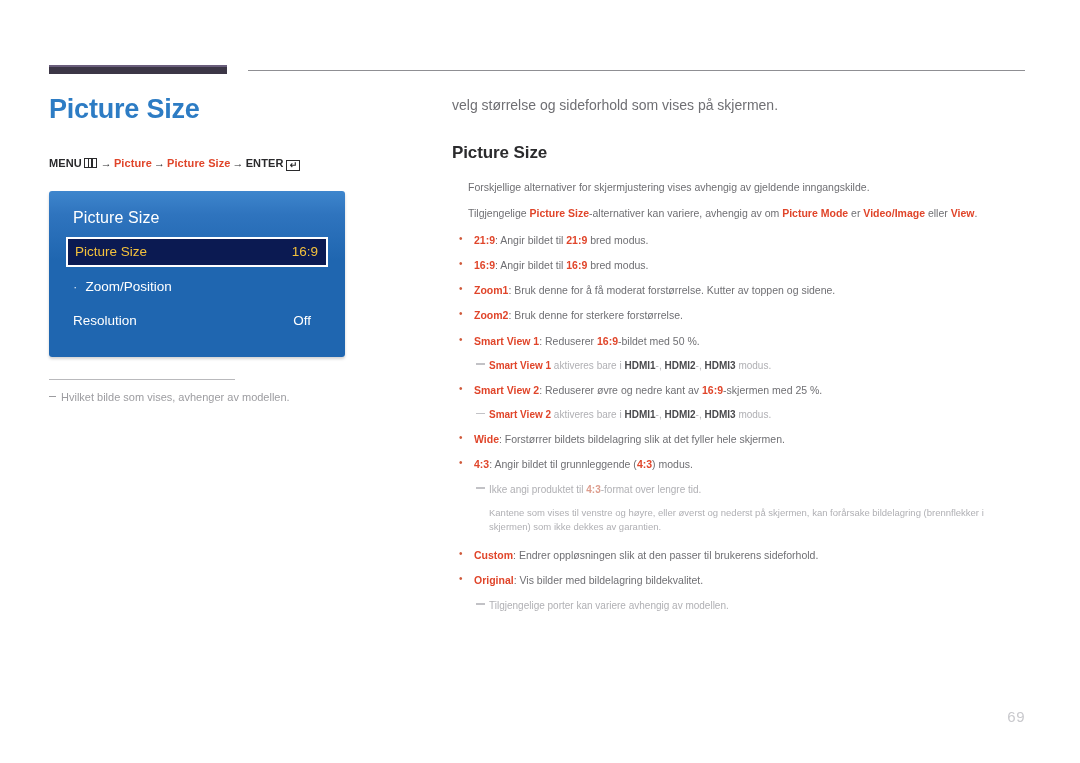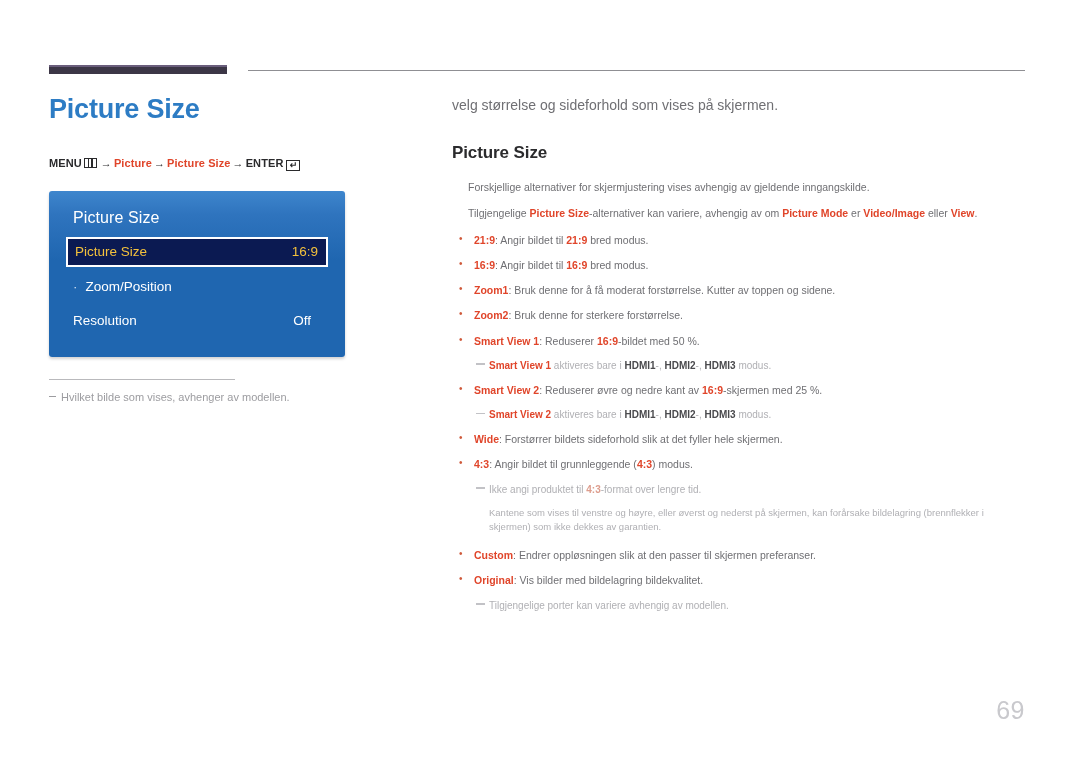--- a/index.html
+++ b/index.html
@@ -237,21 +237,21 @@
     color: #b0b0b4;
     line-height: 1.55;
     margin-bottom: 12px;
   }
 
   
   .page-number {
     position: absolute;
     right: 55px;
     bottom: 38px;
-    font-size: 25px;
+    font-size: 15px;
     color: #c9c9cd;
     letter-spacing: 0.5px;
   }
 </style>
 </head>
 <body>
 
 <div class="header-rules">
   <div class="rule-thick"></div>
   <div class="rule-thin"></div>
@@ -320,30 +320,30 @@
 
   <div class="subnote"><span class="dash"></span><span class="hl">Smart View 1</span><span> aktiveres bare i </span><span class="hl2">HDMI1</span><span>-, </span><span class="hl2">HDMI2</span><span>-, </span><span class="hl2">HDMI3</span><span> modus.</span></div>
 
   <ul class="bullets">
     <li class="bullet"><span class="hl">Smart View 2</span><span>: Reduserer øvre og nedre kant av </span><span class="hl">16:9</span><span>-skjermen med 25 %.</span></li>
   </ul>
 
   <div class="subnote"><span class="dash"></span><span class="hl">Smart View 2</span><span> aktiveres bare i </span><span class="hl2">HDMI1</span><span>-, </span><span class="hl2">HDMI2</span><span>-, </span><span class="hl2">HDMI3</span><span> modus.</span></div>
 
   <ul class="bullets">
-    <li class="bullet"><span class="hl">Wide</span><span>: Forstørrer bildets sideforhold slik at det fyller hele skjermen.</span></li>
+    <li class="bullet"><span class="hl">Wide</span><span>: Forstørrer bildets bildelagring slik at det fyller hele skjermen.</span></li>
     <li class="bullet"><span class="hl">4:3</span><span>: Angir bildet til grunnleggende (</span><span class="hl">4:3</span><span>) modus.</span></li>
   </ul>
 
   <div class="subnote"><span class="dash"></span><span>Ikke angi produktet til </span><span class="hl3">4:3</span><span>-format over lengre tid.</span></div>
   <div class="subnote-cont">Kantene som vises til venstre og høyre, eller øverst og nederst på skjermen, kan forårsake bildelagring (brennflekker i skjermen) som ikke dekkes av garantien.</div>
 
   <ul class="bullets">
 
-    <li class="bullet"><span class="hl">Custom</span><span>: Endrer oppløsningen slik at den passer til skjermen preferanser.</span></li>
+    <li class="bullet"><span class="hl">Custom</span><span>: Endrer oppløsningen slik at den passer til brukerens sideforhold.</span></li>
 
     <li class="bullet"><span class="hl">Original</span><span>: Vis bilder med bildelagring bildekvalitet.</span></li>
   </ul>
 
   <div class="subnote"><span class="dash"></span><span>Tilgjengelige porter kan variere avhengig av modellen.</span></div>
 
 </div>
 
 <div class="page-number">69</div>
 

